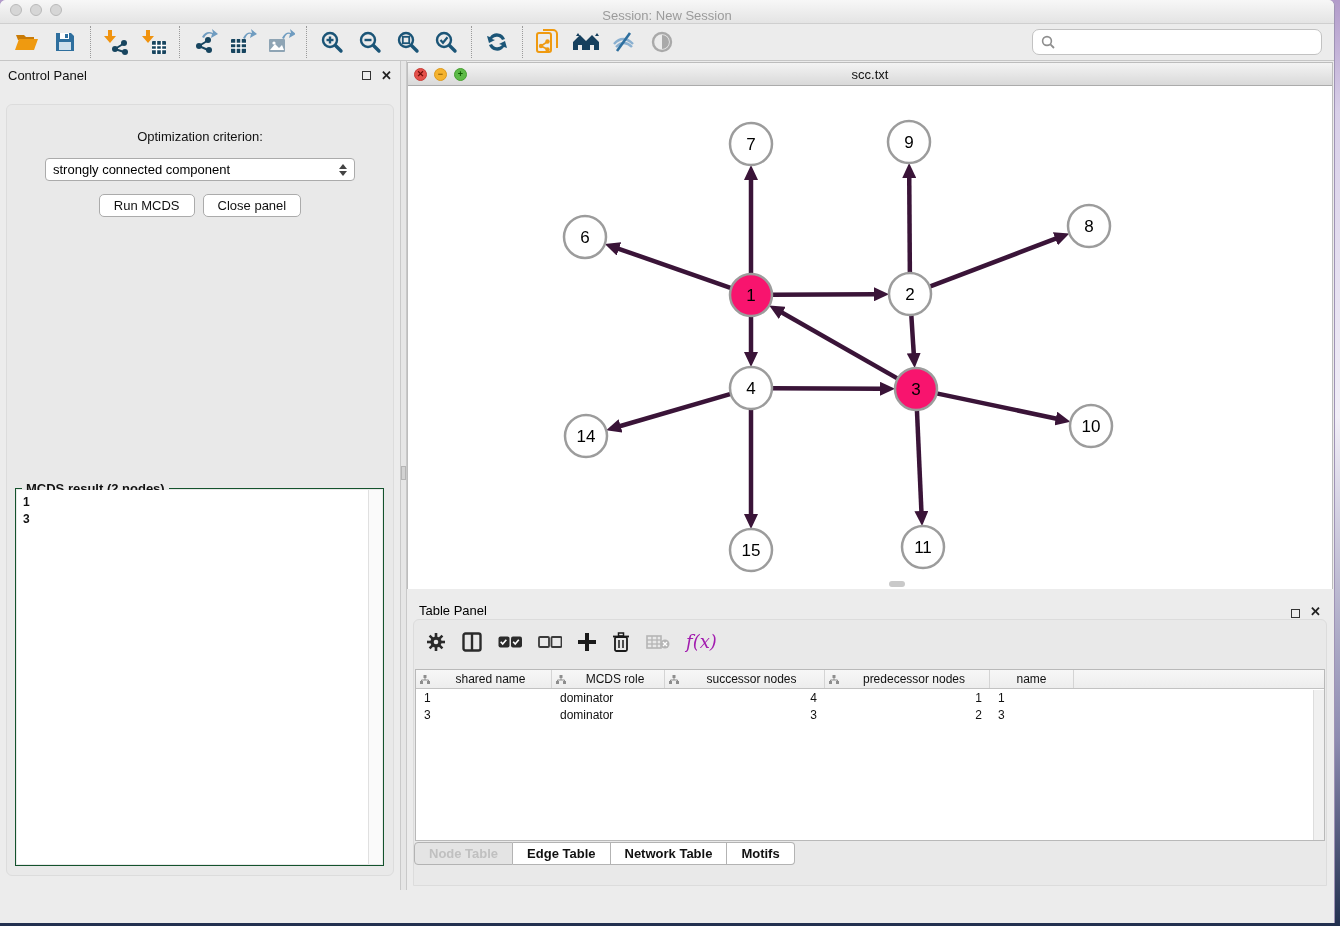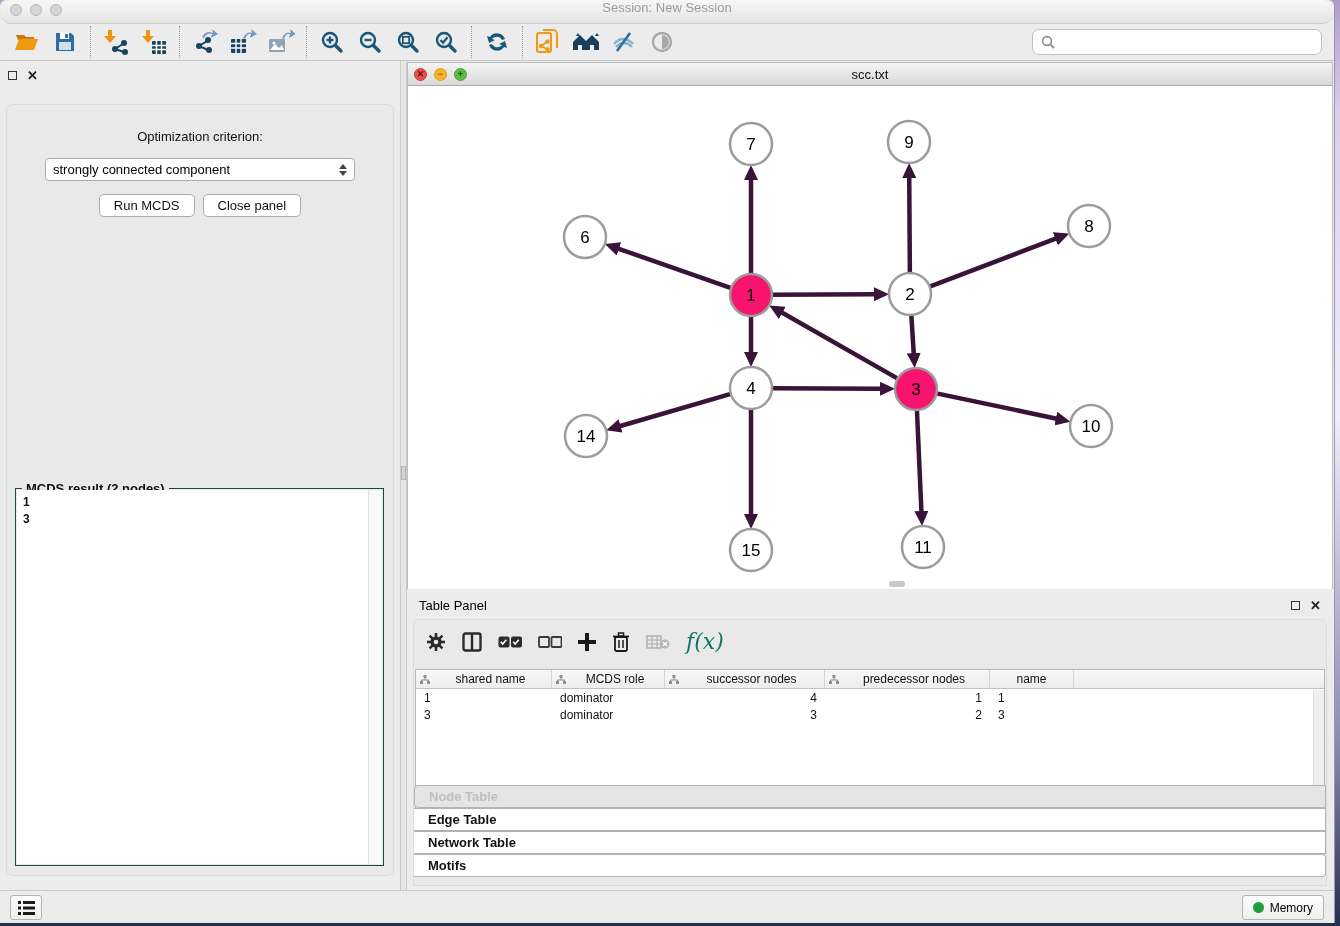--- a/index.html
+++ b/index.html
@@ -11,21 +11,21 @@
   }
   .window {
     position:absolute; left:0; top:3; width:1335px; height:923px;
     background:#ececec; border-radius:6px 6px 0 0; overflow:hidden;
     border-right:1px solid #9f93b5;
   }
   
   .titlebar {
     height:24px; background:linear-gradient(#f7f7f7,#e4e4e4);
     border-bottom:1px solid #cfcfcf; position:relative;
-    display:flex; align-items:flex-start; justify-content:center;border-radius:12px;
+    display:flex; align-items:flex-end; justify-content:center;
   }
   .titlebar .title { font-size:13px; color:#9b9b9b; }
   .lights { position:absolute; left:10px; top:4px; display:flex; gap:8px; }
   .light { width:12px; height:12px; border-radius:50%; background:#d6d6d6; border:1px solid #b9b9b9;
            display:flex; align-items:center; justify-content:center; font-size:8px; line-height:1; }
   .light.red   { background:#e4504a; border-color:#c93b35; color:#6d0b07; }
   .light.yellow{ background:#f5b32e; border-color:#dd9a1c; color:#8a5d00; }
   .light.green { background:#5dba47; border-color:#45a02f; color:#0c5b00; }
   
   .toolbar {
@@ -99,37 +99,37 @@
                 border:1px solid #bdbdbd; }
   .net-titlebar { height:23px; background:linear-gradient(#f4f4f4,#d9d9d9); border-bottom:1px solid #ababab;
                   display:flex; align-items:center; justify-content:center; position:relative; }
   .net-titlebar .net-title { font-size:13px; color:#111; }
   .net-lights { position:absolute; left:6px; top:5px; display:flex; gap:7px; }
   .net-lights .light { width:13px; height:13px; font-size:9px; font-weight:bold; }
   .net-canvas { position:relative; width:100%; height:503px; background:#fff; overflow:hidden; }
   .hscroll-thumb { position:absolute; left:481px; bottom:2px; width:16px; height:6px; background:#c9c9c9; border-radius:3px; }
   
   .table-panel { position:absolute; left:407px; top:531px; right:1px; bottom:0; background:#ececec; }
-  .tp-head { height:26px; display:flex; align-items:center; padding:0 12px; }
+  .tp-head { height:26px; display:flex; align-items:flex-end; padding:0 12px; }
   .tp-head .panel-title { font-size:13px; flex:1; }
   .tp-body { position:absolute; left:6px; right:6px; top:27px; bottom:4px; background:#e9e9e9;
              border:1px solid #dcdcdc; border-radius:6px 6px 0 0; }
   .tp-toolbar { height:43px; display:flex; align-items:center; padding:0 12px; gap:16px; }
   .tp-icon { height:26px; display:flex; align-items:center; justify-content:center; cursor:pointer; }
-  .fx { font-family:"DejaVu Serif", serif; font-style:italic; font-size:22px; color:#0f766e; }
+  .fx { font-family:"DejaVu Serif", serif; font-style:italic; font-size:18px; color:#a21caf; }
   .grid-table { position:absolute; left:1px; right:1px; top:49px; bottom:44px; background:#fff; border:1px solid #b9b9b9; }
   .thead { display:flex; height:19px; background:linear-gradient(#f7f7f7,#ededed); border-bottom:1px solid #c2c2c2; }
   .th { display:flex; align-items:center; border-right:1px solid #d4d4d4; font-size:12px; color:#111;
         padding:0 4px; gap:4px; }
   .th .th-label { flex:1; text-align:center; }
   .trow { display:flex; height:17px; align-items:center; }
   .td { font-size:12px; color:#111; padding:0 8px; }
   .num { text-align:right; }
   .tbl-scroll { position:absolute; top:20px; bottom:0; right:0; width:11px; background:#f0f0f0; border-left:1px solid #ddd; }
-  .tp-tabs { position:absolute; left:0; right:0; bottom:8px; display:flex; justify-content:flex-start;flex-direction:column; }
+  .tp-tabs { position:absolute; left:0; right:0; bottom:20px; display:flex; justify-content:flex-start; }
   .tp-tabs .seg-tab { font-weight:bold; font-size:13px; padding:3px 14px; }
   .tp-tabs .seg-tab.sel-disabled { font-weight:bold; }
   
   .statusbar { position:absolute; left:0; right:0; bottom:0; height:33px; background:#ececec;
                border-top:1px solid #c9c9c9; }
   .sb-btn { position:absolute; top:4px; width:32px; height:25px; background:linear-gradient(#fdfdfd,#efefef);
             border:1px solid #b5b5b5; border-radius:3px; display:flex; align-items:center; justify-content:center; cursor:pointer; }
   .memory-btn { position:absolute; right:10px; top:4px; height:25px; background:linear-gradient(#fdfdfd,#efefef);
                 border:1px solid #b5b5b5; border-radius:3px; display:flex; align-items:center; gap:6px;
                 padding:0 10px; font-size:12px; cursor:pointer; }
@@ -304,20 +304,21 @@
           <line x1="9.4" y1="9.4" x2="13" y2="13" stroke="#8e8e8e" stroke-width="1.8"></line>
         </svg>
       <input placeholder="" style="">
     </div>
   </div>
 
   <div class="content">
 
     <div class="control-panel">
       <div class="panel-head">
+        <span class="panel-title">Control Panel</span>
         <span class="win-float"></span>
         <span class="win-close">✕</span>
       </div>
       <div class="cp-body">
         <div class="opt-label">Optimization criterion:</div>
         <div class="combo">
           <span class="combo-text">strongly connected component</span>
           <span class="stepper">
               <i class="up"></i>
               <i class="down"></i>
@@ -534,32 +535,14 @@
           <span class="seg-tab sel-disabled">Node Table</span>
           <span class="seg-tab">Edge Table</span>
           <span class="seg-tab">Network Table</span>
           <span class="seg-tab">Motifs</span>
         </div>
       </div>
     </div>
 
   </div>
 
-  <div class="statusbar">
-    <div class="sb-btn" style="left:10px">
-      <svg width="17" height="14" viewBox="0 0 17 14">
-          <g fill="#1a1a1a">
-            <rect x="0" y="0" width="3" height="3"></rect>
-            <rect x="0" y="5.5" width="3" height="3"></rect>
-            <rect x="0" y="11" width="3" height="3"></rect>
-            <rect x="5" y="0" width="12" height="3"></rect>
-            <rect x="5" y="5.5" width="12" height="3"></rect>
-            <rect x="5" y="11" width="12" height="3"></rect>
-          </g>
-        </svg>
-    </div>
-    <div class="memory-btn">
-      <span class="memory-dot"></span>
-      <span>Memory</span>
-    </div>
-  </div>
 
 </div>
 
 </body></html>

